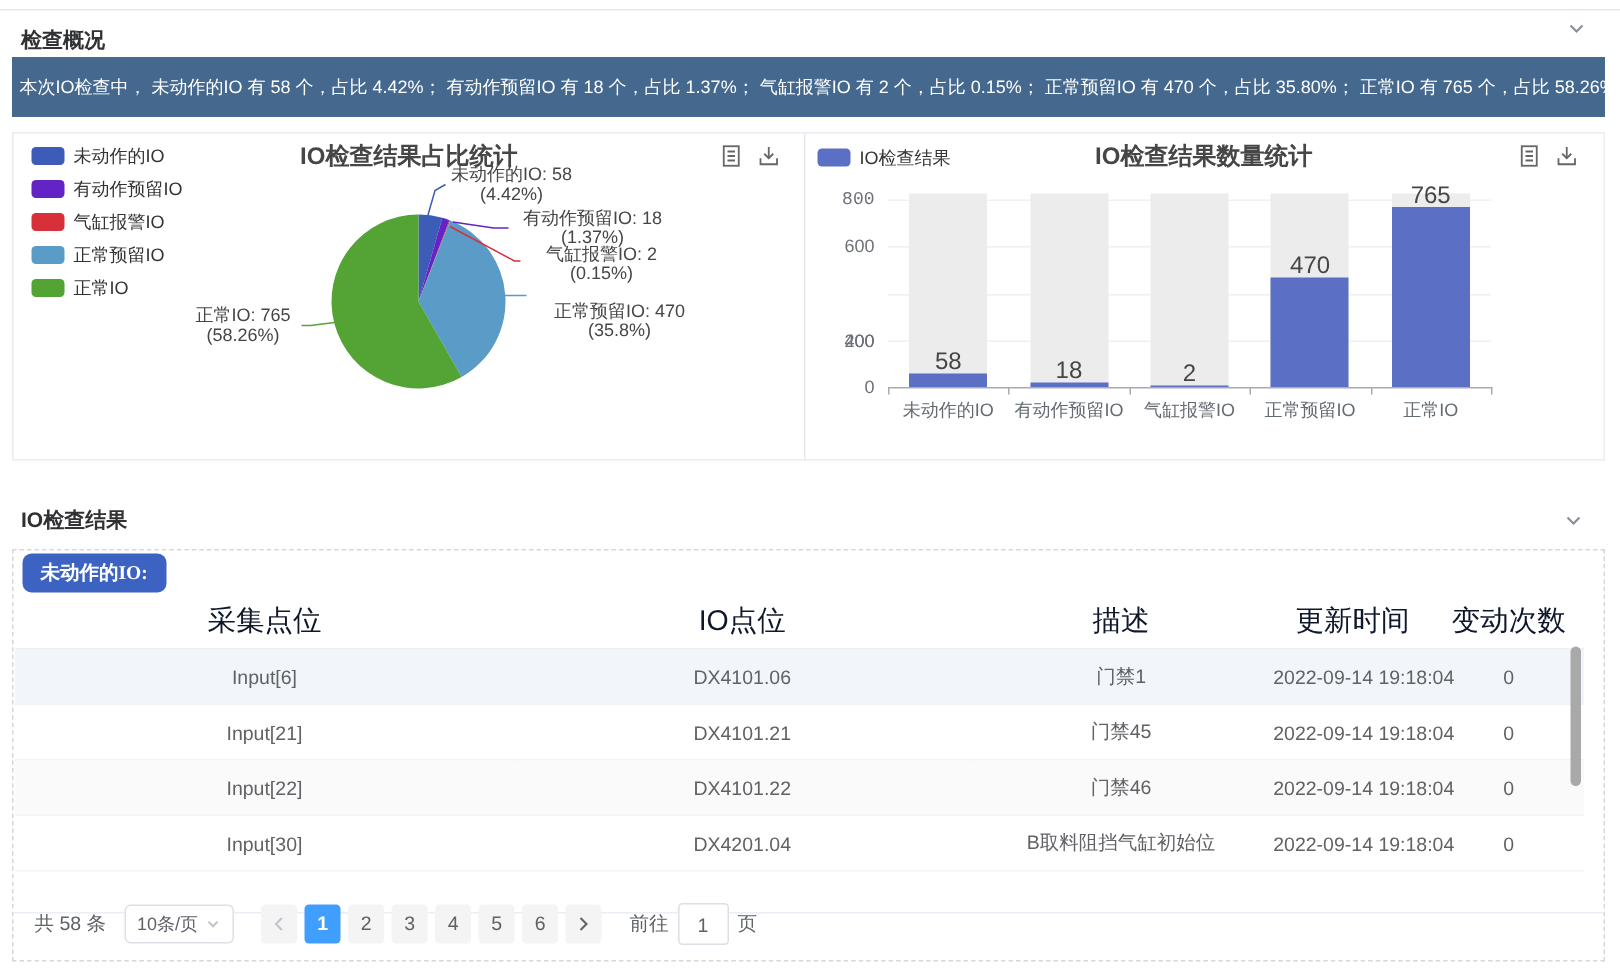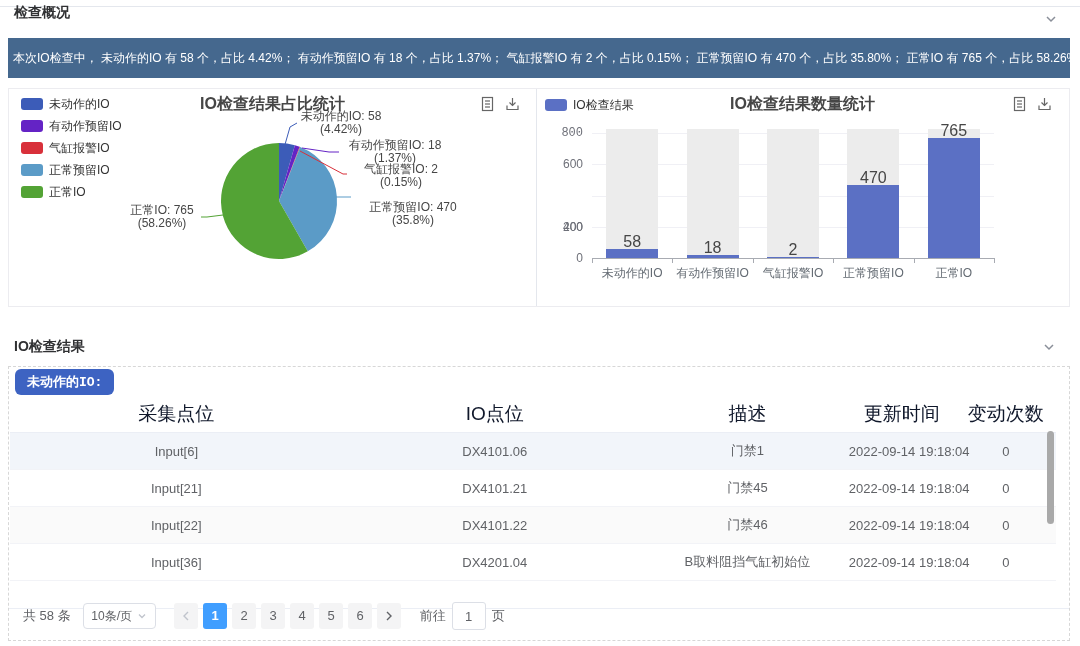--- a/index.html
+++ b/index.html
@@ -27,21 +27,21 @@
   .bar-plot{position:absolute;inset:0;}
   .bar-ylabel{position:absolute;width:40px;text-align:right;font-size:12px;color:#6e7079;transform:translateY(-50%);}
   .gridline{position:absolute;height:1px;background:#f0f0f5;}
   .band{position:absolute;background:#ececec;}
   .bar-rect{position:absolute;}
   .bar-val{position:absolute;transform:translateX(-50%);font-size:16px;color:#464646;}
   .bar-xlabel{position:absolute;transform:translateX(-50%);font-size:12px;color:#646b73;white-space:nowrap;}
   .x-axis{position:absolute;height:1px;background:#a8abb2;}
   .x-tick{position:absolute;width:1px;height:5px;background:#a8abb2;}
   .results-box{position:absolute;left:8px;top:366px;width:1062px;height:275px;border:1px dashed #d7d7d7;box-sizing:border-box;}
-  .filter-btn{position:absolute;left:6px;top:2px;height:26px;padding:0 12px;background:#3d63c2;color:#fff;font-size:13px;font-weight:bold;border:none;border-radius:6px;cursor:pointer;font-family:Liberation Mono, monospace;}
+  .filter-btn{position:absolute;left:6px;top:2px;height:26px;padding:0 12px;background:#3d63c2;color:#fff;font-size:13px;font-weight:bold;border:none;border-radius:6px;cursor:pointer;font-family:Liberation Serif, serif;}
   .res-table{position:absolute;left:1px;top:29px;width:1046px;border-collapse:collapse;table-layout:fixed;}
   .res-table th{height:34px;font-size:19px;font-weight:normal;color:#0f172a;text-align:center;border-bottom:1px solid #ebeef5;}
   .res-table td{height:34px;font-size:13px;color:#606266;text-align:center;border-bottom:1px solid #f2f3f7;white-space:nowrap;}
   .row-hl{background:#f2f5fa;}
   .row-stripe{background:#fafafa;}
   .scroll-thumb{position:absolute;left:1038px;top:64px;width:7px;height:93px;border-radius:4px;background:#a9a9a9;}
   .pag-sep{position:absolute;left:0;top:241px;width:1060px;height:1px;background:#ebeef5;}
   .pagination{position:absolute;left:6px;top:236px;height:26px;display:flex;align-items:center;}
   .pg-total{font-size:13px;color:#606266;margin:0 12px 0 8px;}
   .psize-select{width:73px;height:26px;border:1px solid #dcdfe6;border-radius:4px;display:flex;align-items:center;justify-content:center;gap:5px;font-size:12px;color:#606266;cursor:pointer;box-sizing:border-box;margin-right:16px;background:#fff;text-align:center;}
@@ -51,21 +51,21 @@
   .pg-input{width:28px;height:24px;border:1px solid #dcdfe6;border-radius:3px;text-align:center;font-size:13px;color:#606266;font-family:inherit;}
   .pg-unit{font-size:13px;color:#606266;margin-left:6px;}
 </style>
 </head>
 <body>
 
 <div class="screen">
 
   <div class="topline"></div>
 
-  <div class="sec-head" style="top:4px;justify-content:flex-end;">
+  <div class="sec-head" style="top:18px;justify-content:flex-end;">
     <span class="sec-title">检查概况</span>
   </div>
   <svg class="collapse-chevron" style="left:1044px;top:12px;" viewBox="0 0 14 14">
     <polyline points="3,5 7,9 11,5" fill="none" stroke="#8a8f99" stroke-width="1.5"></polyline>
   </svg>
 
   <div class="banner">
     <span class="banner-text">本次IO检查中， 未动作的IO 有 58 个，占比 4.42%； 有动作预留IO 有 18 个，占比 1.37%； 气缸报警IO 有 2 个，占比 0.15%； 正常预留IO 有 470 个，占比 35.80%； 正常IO 有 765 个，占比 58.26%；</span>
   </div>
 
@@ -250,21 +250,21 @@
             <td>0</td>
           </tr>
           <tr class="row-stripe">
             <td>Input[22]</td>
             <td>DX4101.22</td>
             <td>门禁46</td>
             <td>2022-09-14 19:18:04</td>
             <td>0</td>
           </tr>
           <tr>
-            <td>Input[36]</td>
+            <td>Input[30]</td>
             <td>DX4201.04</td>
             <td>B取料阻挡气缸初始位</td>
             <td>2022-09-14 19:18:04</td>
             <td>0</td>
           </tr>
         </tbody>
     </table>
 
     <div class="scroll-thumb"></div>
     <div class="pag-sep"></div>

